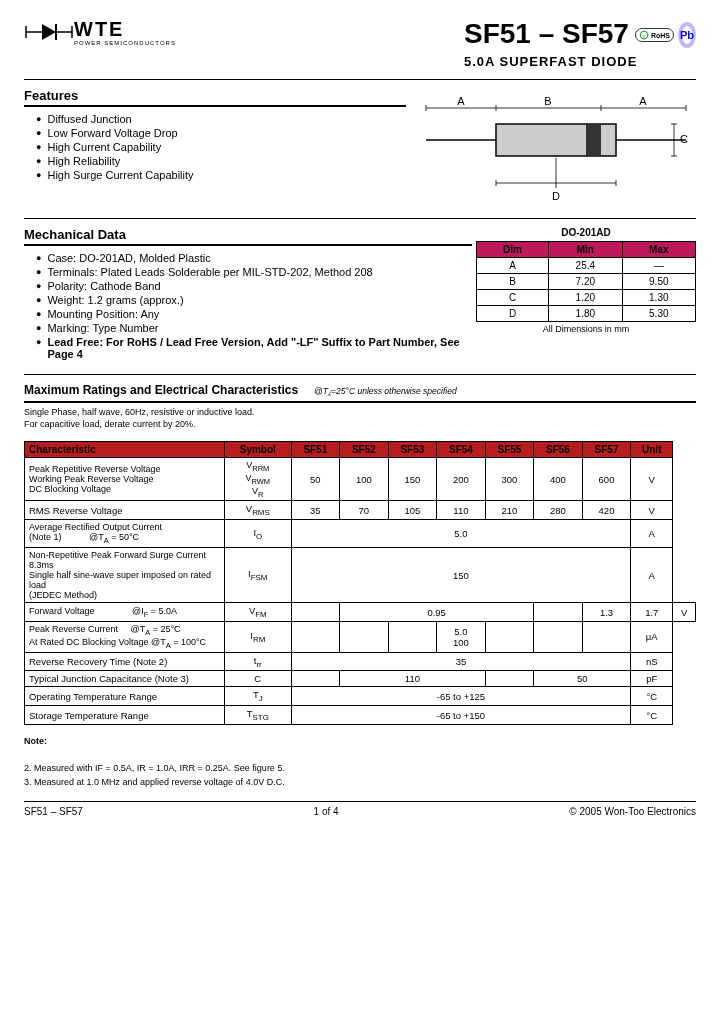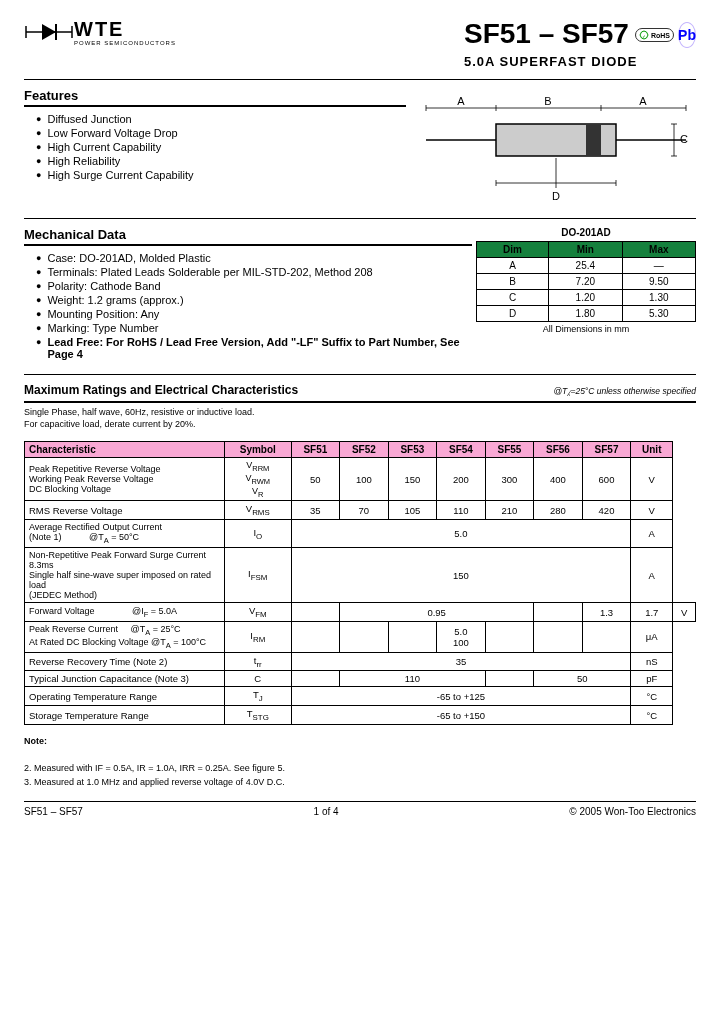--- a/index.html
+++ b/index.html
@@ -70,22 +70,22 @@
     .badge-rohs {
       font-size: 7px;
       border: 1px solid #333;
       border-radius: 8px;
       padding: 1px 3px;
       display: flex;
       align-items: center;
       gap: 2px;
     }
     .badge-pb {
-      font-size: 14px;
-      border: 1px solid #c4b5fd;
+      font-size: 11px;
+      border: 4px solid #c4b5fd;
       border-radius: 50%;
       width: 18px;
       height: 26px;
       display: flex;
       align-items: center;
       justify-content: center;
       font-weight: bold;
       color: #00f;
     }
     .subtitle {
@@ -167,21 +167,21 @@
       border-collapse: collapse;
       width: 100%;
       font-size: 10px;
     }
     .dim-table th, .dim-table td {
       border: 1px solid #000;
       padding: 2px 6px;
       text-align: center;
     }
     .dim-table thead th {
-      background: #15803d;
+      background: #be185d;
       font-weight: bold;
     }
     .dim-table-title {
       text-align: center;
       font-weight: bold;
       font-size: 10px;
       margin-bottom: 3px;
     }
     .dim-note {
       font-size: 9px;
@@ -200,21 +200,21 @@
       border: 1px solid #000;
       padding: 2px 4px;
       text-align: center;
       vertical-align: middle;
     }
     .char-table .col-char {
       text-align: left;
       width: 200px;
     }
     .char-table thead th {
-      background: #f9a8d4;
+      background: #b91c1c;
       font-weight: bold;
       font-size: 10px;
     }
     .max-header {
       font-size: 12px;
       font-weight: bold;
       margin-bottom: 2px;
     }
     .max-sub {
       font-size: 8.5px;
@@ -377,21 +377,21 @@
           </tr>
         </tbody>
     </table>
     <div class="dim-note">All Dimensions in mm</div>
   </div>
 </div>
 
 <hr class="thin">
 
 <div class="section">
-  <div style="display:flex; align-items:baseline; gap:6px; border-bottom: 2px solid #000; padding-bottom:2px; margin-bottom:4px;justify-content:space-between;">
+  <div style="display:flex; align-items:baseline; gap:16px; border-bottom: 2px solid #000; padding-bottom:2px; margin-bottom:4px;">
     <span class="max-header">Maximum Ratings and Electrical Characteristics</span>
     <span class="max-sub italic">@T⁁=25°C unless otherwise specified</span>
   </div>
   <div style="font-size:9px; margin-bottom:2px;">Single Phase, half wave, 60Hz, resistive or inductive load.</div>
   <div style="font-size:9px; margin-bottom:12px;">For capacitive load, derate current by 20%.</div>
 
   <table class="char-table">
     <thead>
       <tr>
         <th class="col-char">Characteristic</th>

